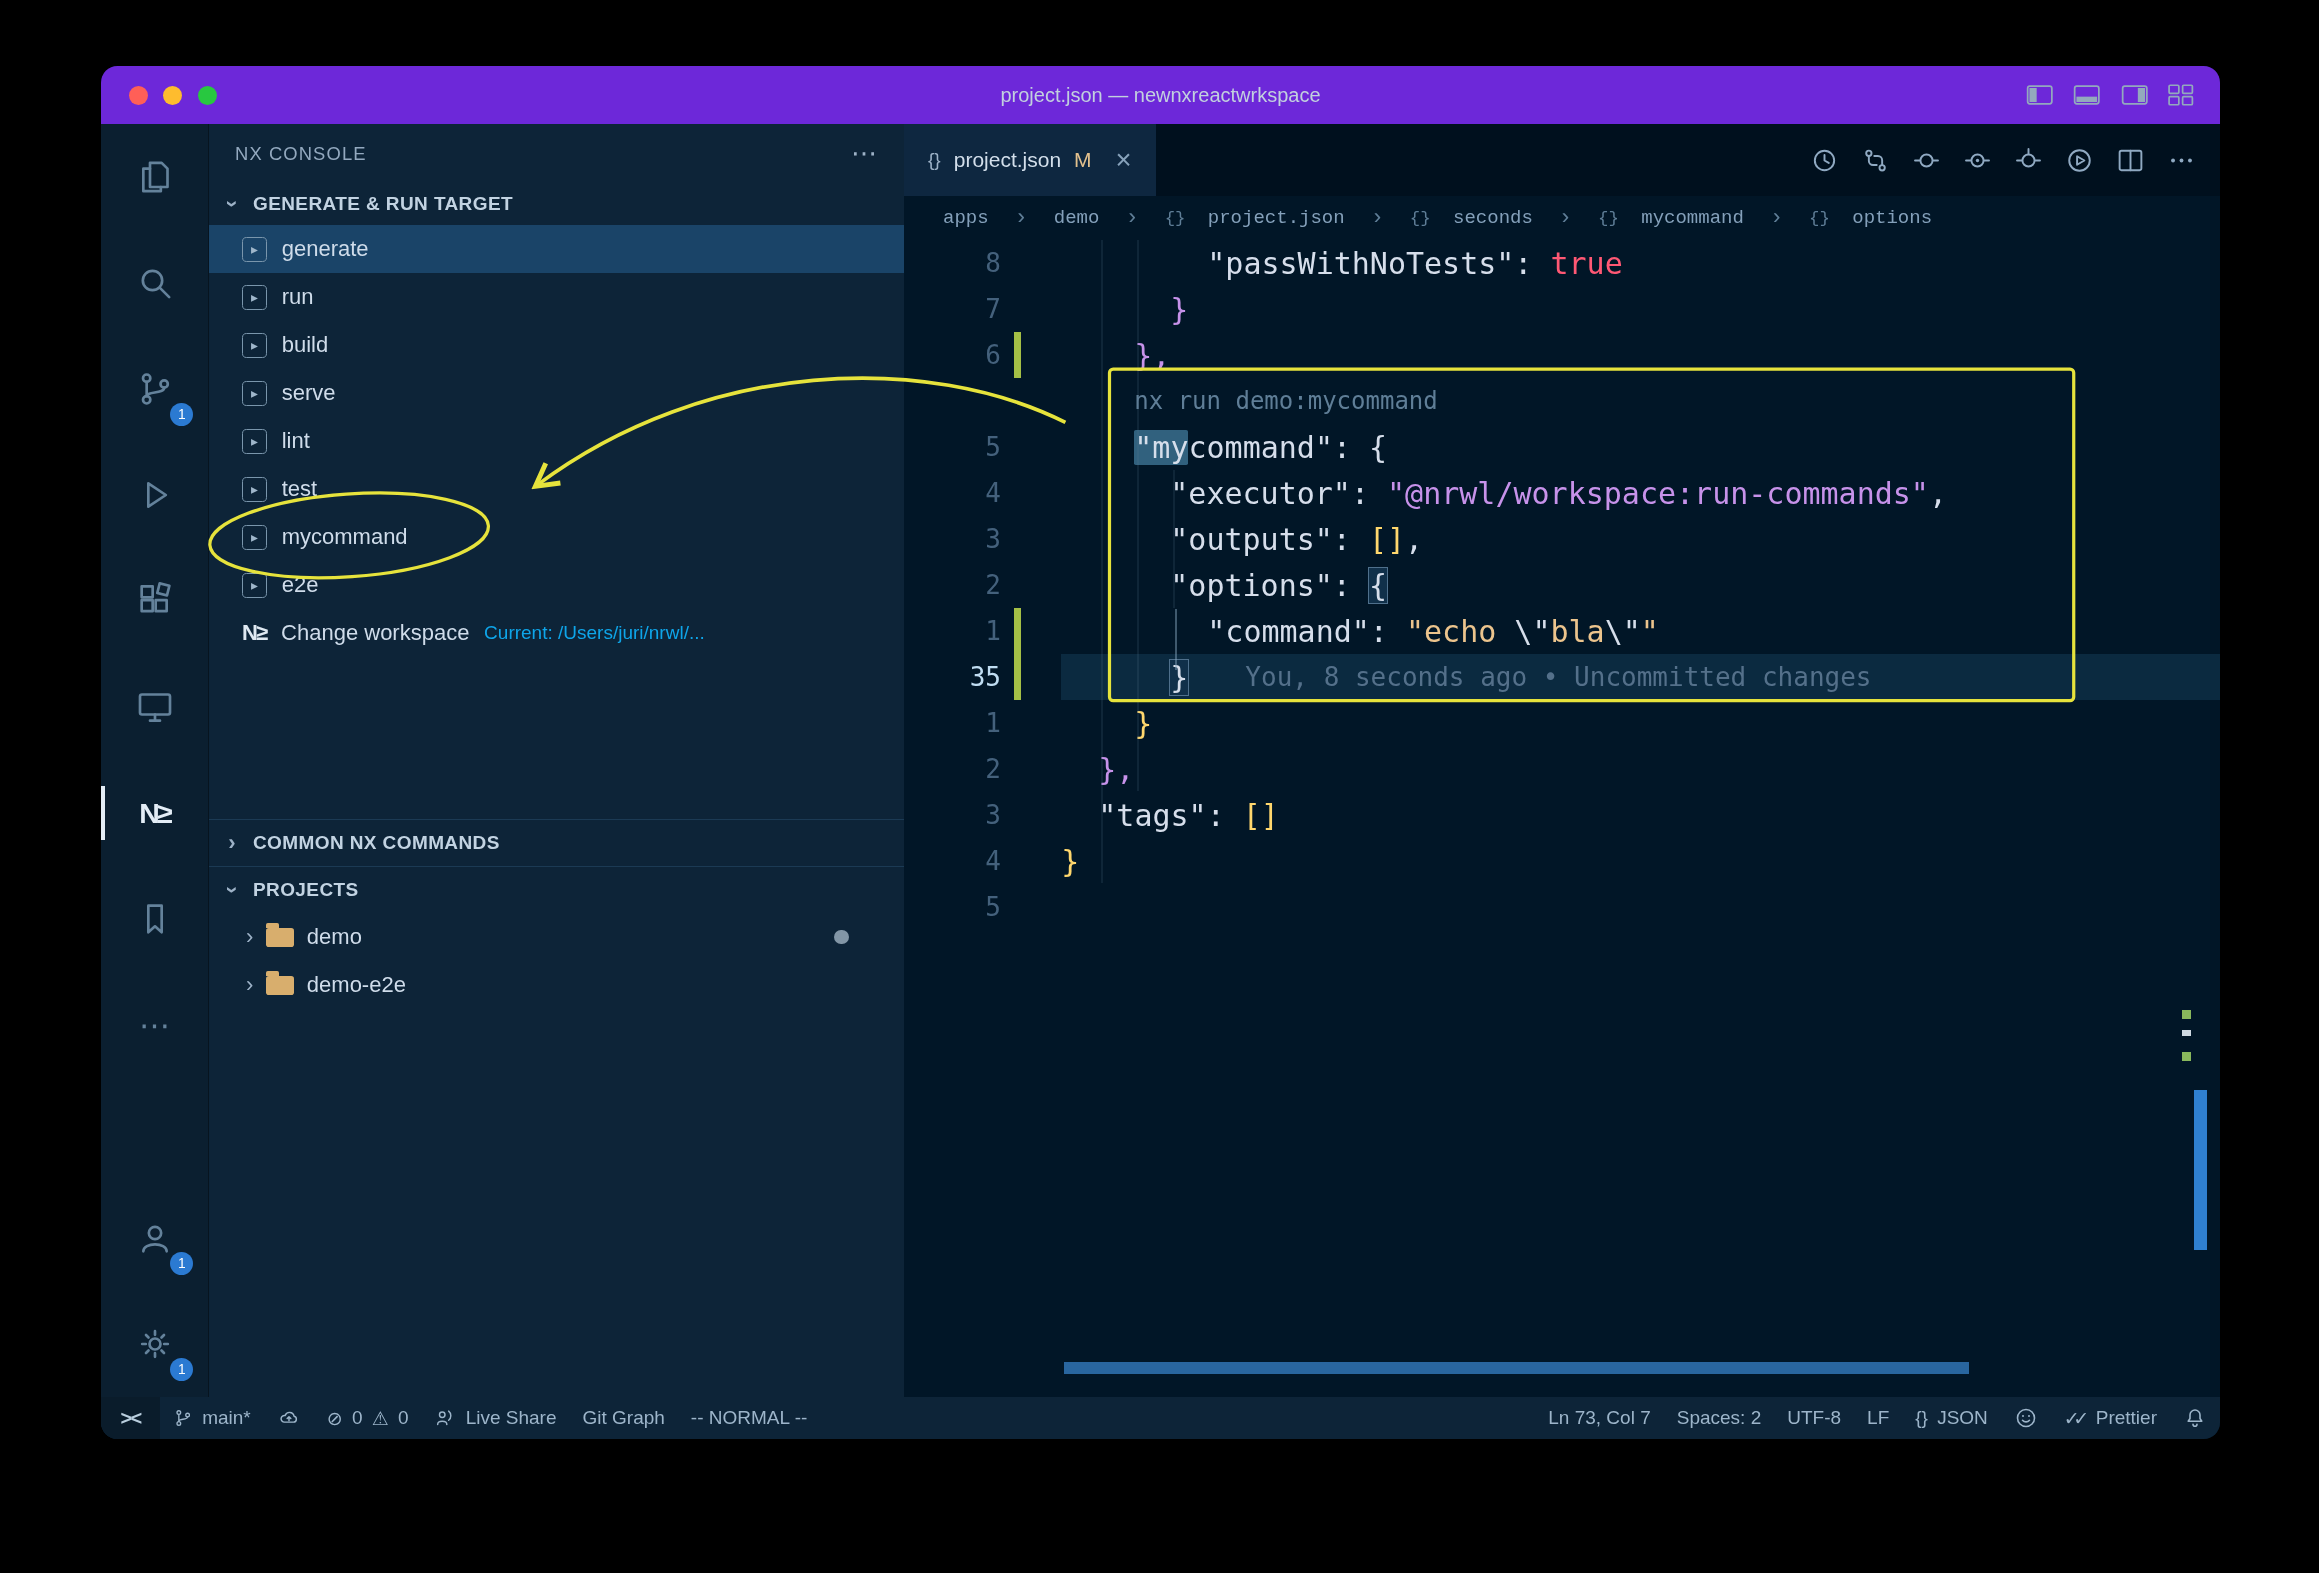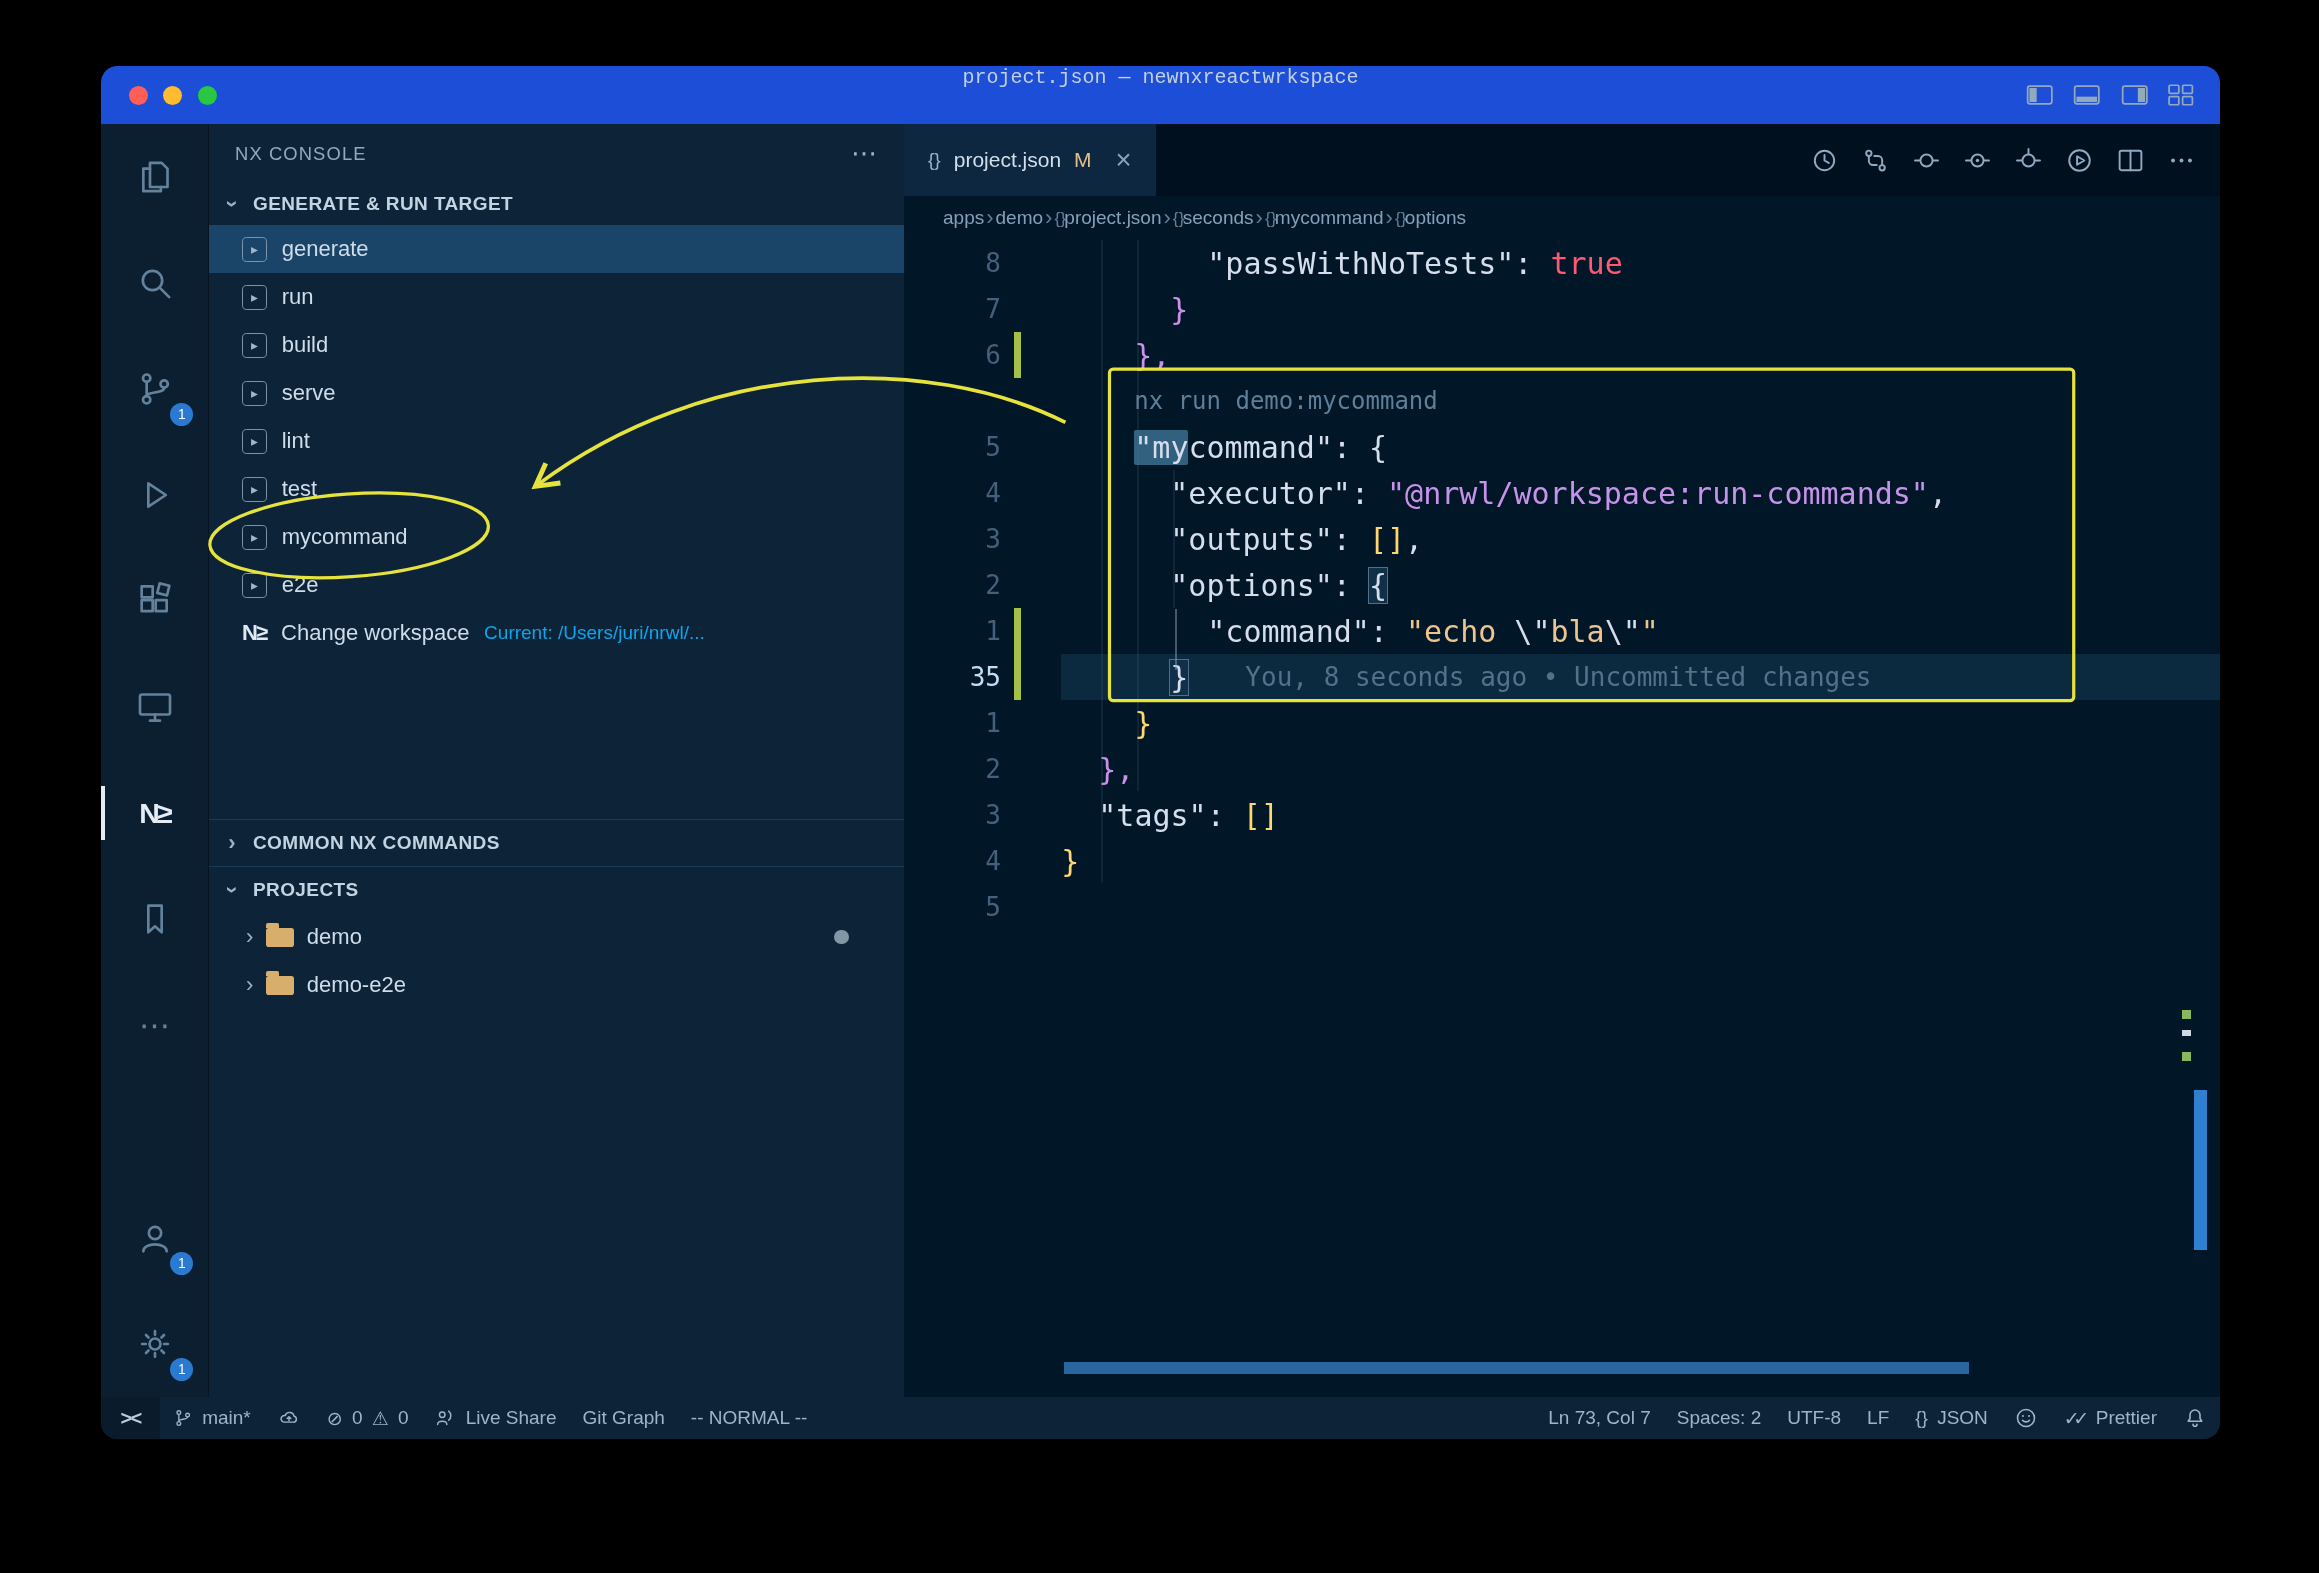--- a/index.html
+++ b/index.html
@@ -2,21 +2,21 @@
 <html style="font-size:14.7px"><head>
 <meta charset="utf-8">
 <style>
   html,body{margin:0;padding:0;background:#000;}
   .stage{position:relative;width:2320px;height:1574px;background:#000;overflow:hidden;
          font-family:"Liberation Sans",sans-serif;-webkit-font-smoothing:antialiased;}
   .window{position:absolute;left:101px;top:66px;width:2119px;height:1373px;background:#011627;
           border-radius:16.5px;overflow:hidden;display:flex;flex-direction:column;
           box-shadow:0 37px 110px rgba(0,0,0,.9);}
   
-  .titlebar{flex:0 0 58px;background:#1d4ed8;display:flex;position:relative;font-family:Liberation Mono, monospace;}
+  .titlebar{flex:0 0 58px;background:#6d28d9;display:flex;align-items:center;position:relative;}
   .traffic{position:absolute;left:27.5px;top:0;height:100%;display:flex;align-items:center;gap:15.6px;}
   .tl{width:19px;height:19px;border-radius:50%;}
   .tl.red{background:#ff5f57}.tl.yellow{background:#febc2e}.tl.green{background:#28c840}
   .title{flex:1;text-align:center;color:#c2d0de;font-size:20px;}
   .title-actions{position:absolute;right:26px;top:0;height:100%;display:flex;align-items:center;gap:20px;color:#93a9bd;}
   
   .main{flex:1;display:flex;min-height:0;}
   .activitybar{width:107px;background:#0b1f30;display:flex;flex-direction:column;justify-content:space-between;border-right:0.9px solid rgba(0,0,0,.35);}
   .ab-item{height:106px;display:flex;align-items:center;justify-content:center;position:relative;color:#64829b;cursor:pointer;}
   .ab-item.active{color:#e4edf6;}
@@ -48,21 +48,21 @@
   .pdot{margin-left:auto;width:14.7px;height:14.7px;border-radius:50%;background:#8296a6;}
   
   .editor{flex:1;display:flex;flex-direction:column;background:#011627;min-width:0;}
   .tabbar{flex:0 0 72px;background:#00101e;display:flex;align-items:stretch;}
   .tab{background:#0e2740;display:flex;align-items:center;padding:0 24px;gap:13px;font-size:21px;color:#d3dfeb;cursor:pointer;}
   .tj{color:#9db2c7;font-size:19px;}
   .tmod{color:#e2c08d;}
   .tclose{color:#87a2bb;font-size:27.5px;margin-left:11px;cursor:pointer;}
   .ed-actions{margin-left:auto;display:flex;align-items:center;gap:22px;padding-right:24px;color:#8fa9c2;}
   .ed-actions span{cursor:pointer;display:flex;}
-  .breadcrumbs{flex:0 0 44px;display:flex;align-items:center;gap:2px;padding-left:39px;font-size:19px;color:#84a0ba;}
+  .breadcrumbs{flex:0 0 44px;display:flex;align-items:center;gap:26px;padding-left:39px;font-size:19px;color:#84a0ba;font-family:Liberation Mono, monospace;}
   .cicon{color:#5f7e97;font-size:17.4px;margin-right:-3.7px;}
   .csep{color:#5f7e97;font-size:22px;}
   .crumb{cursor:pointer;white-space:nowrap;}
   
   .codearea{flex:1;position:relative;font-family:"DejaVu Sans Mono",monospace;font-size:30px;overflow:hidden;}
   .crow{height:46px;display:flex;align-items:stretch;}
   .lnum{flex:0 0 110px;text-align:right;padding-right:13px;box-sizing:border-box;color:#44617c;font-size:26px;
         display:flex;align-items:center;justify-content:flex-end;}
   .crow.cur .lnum{color:#c0ddf2;}
   .gut{flex:0 0 7.3px;}

